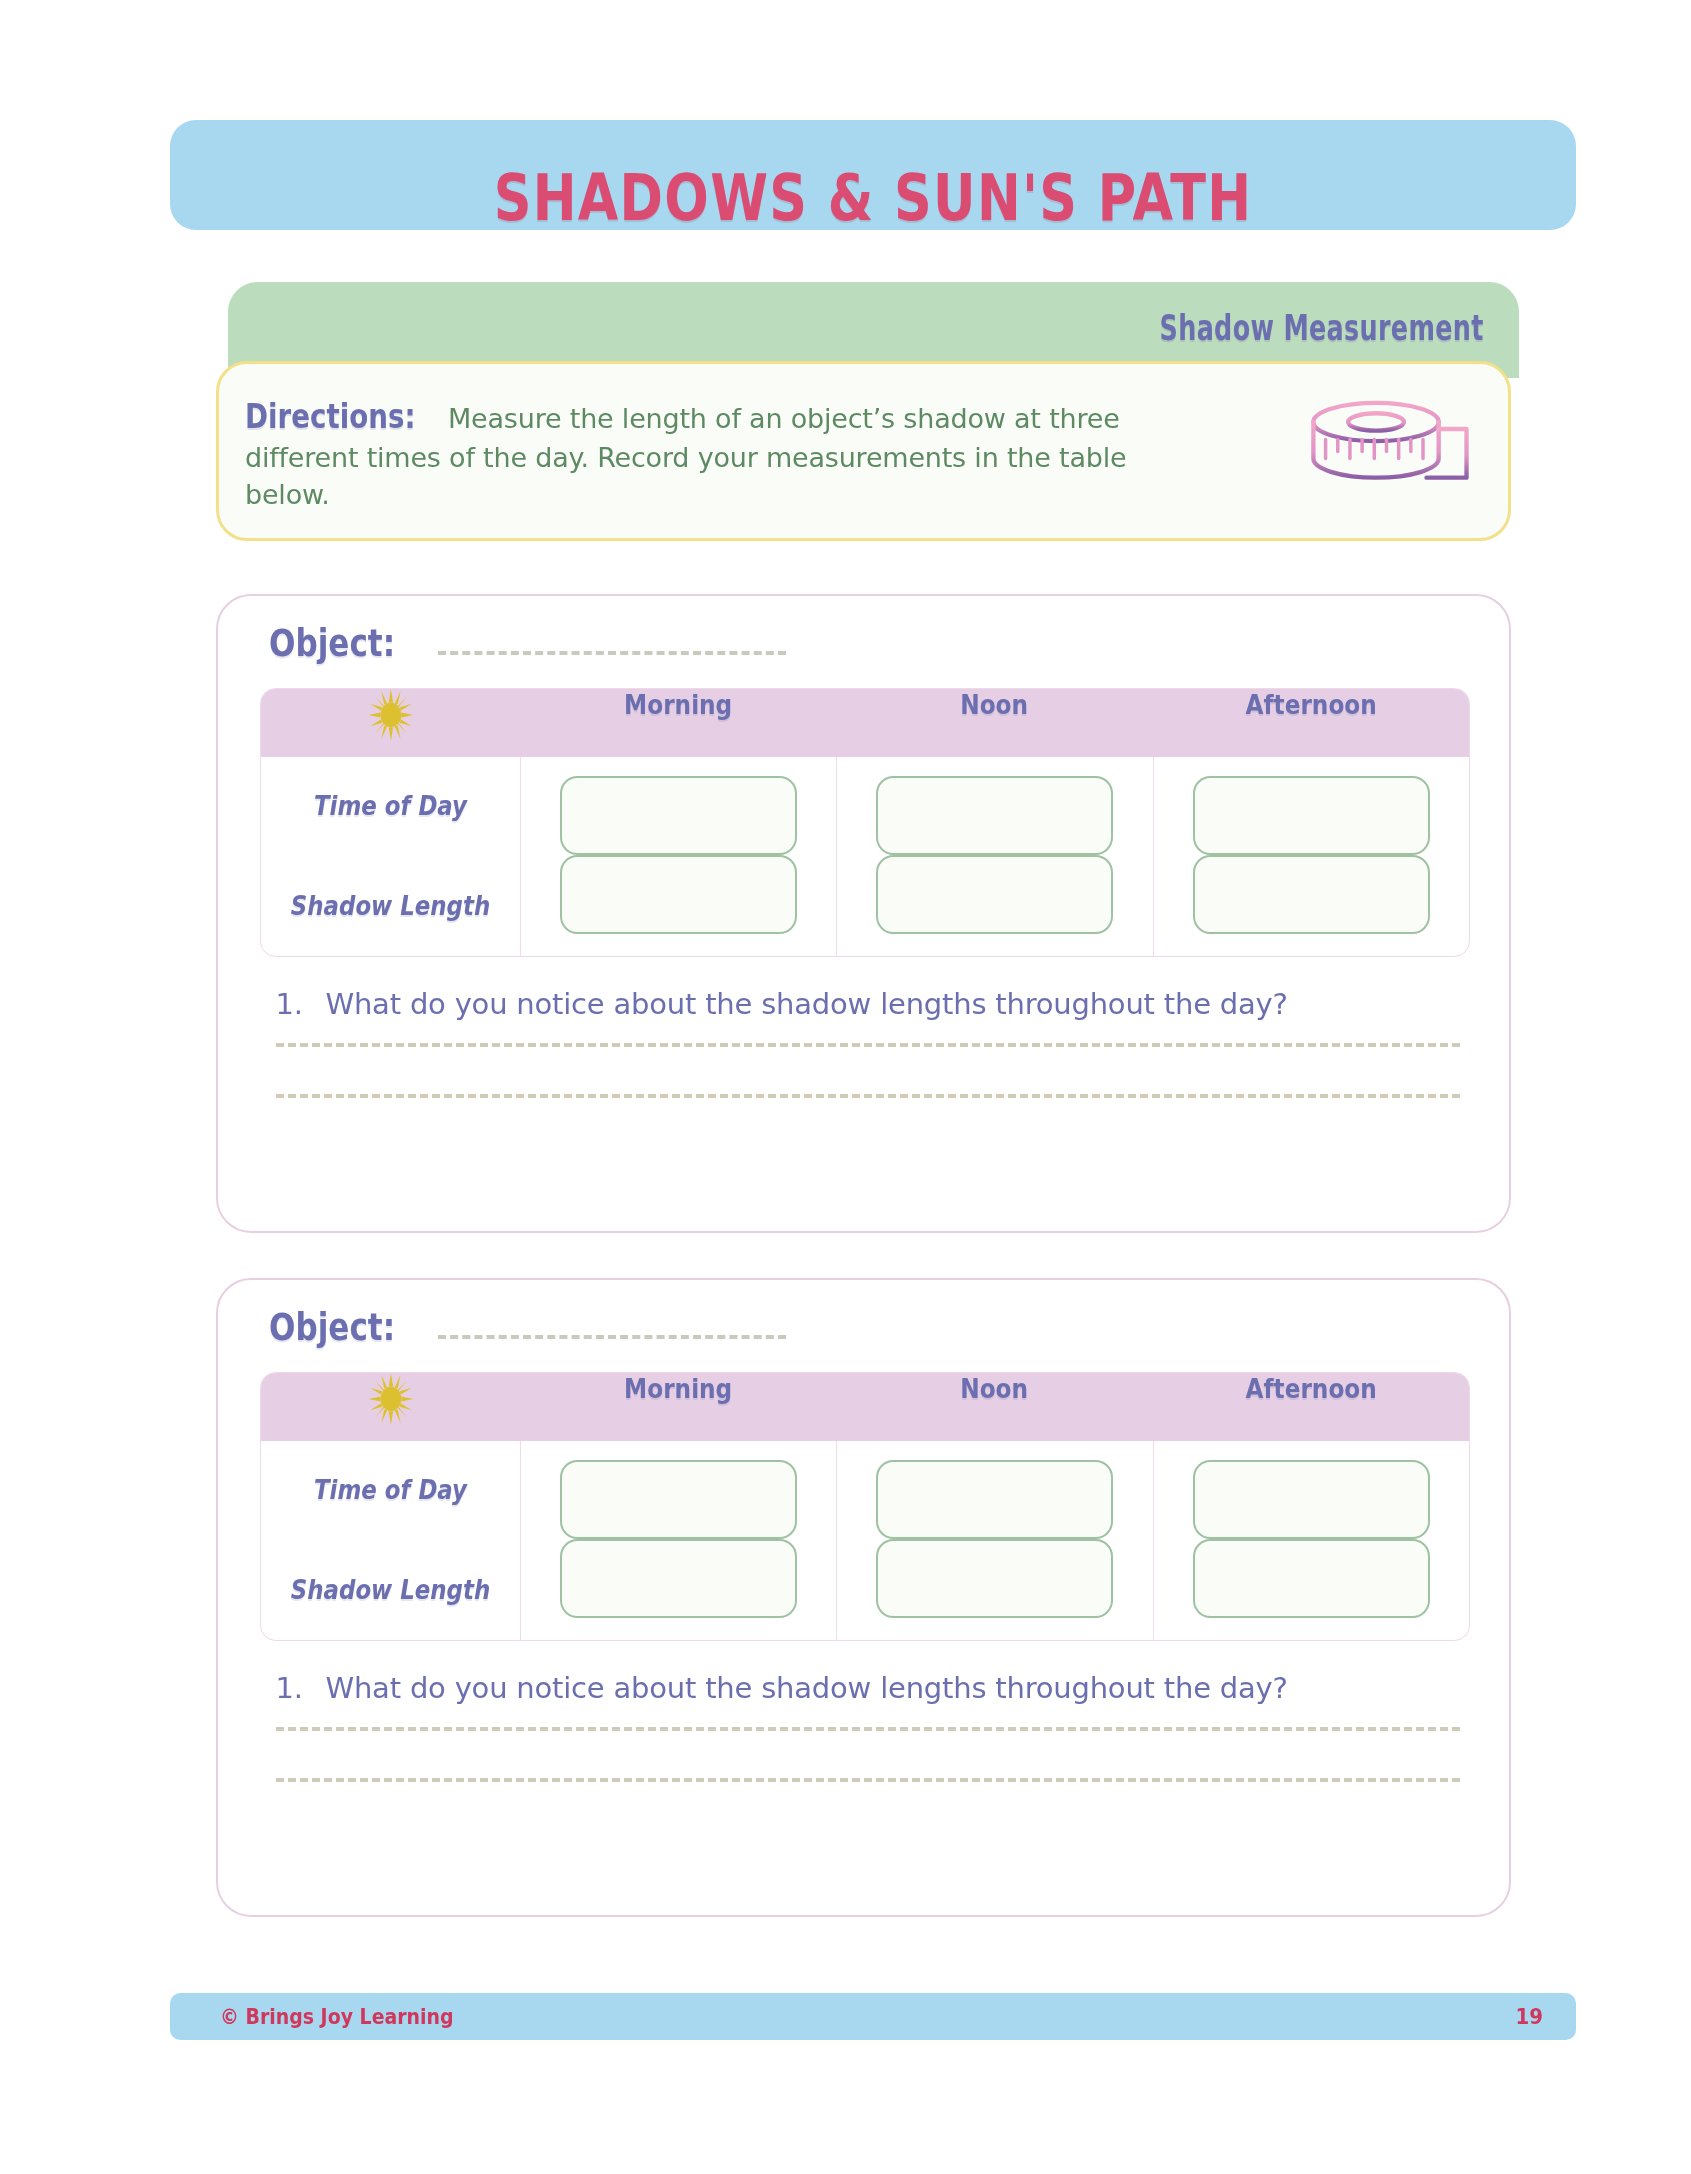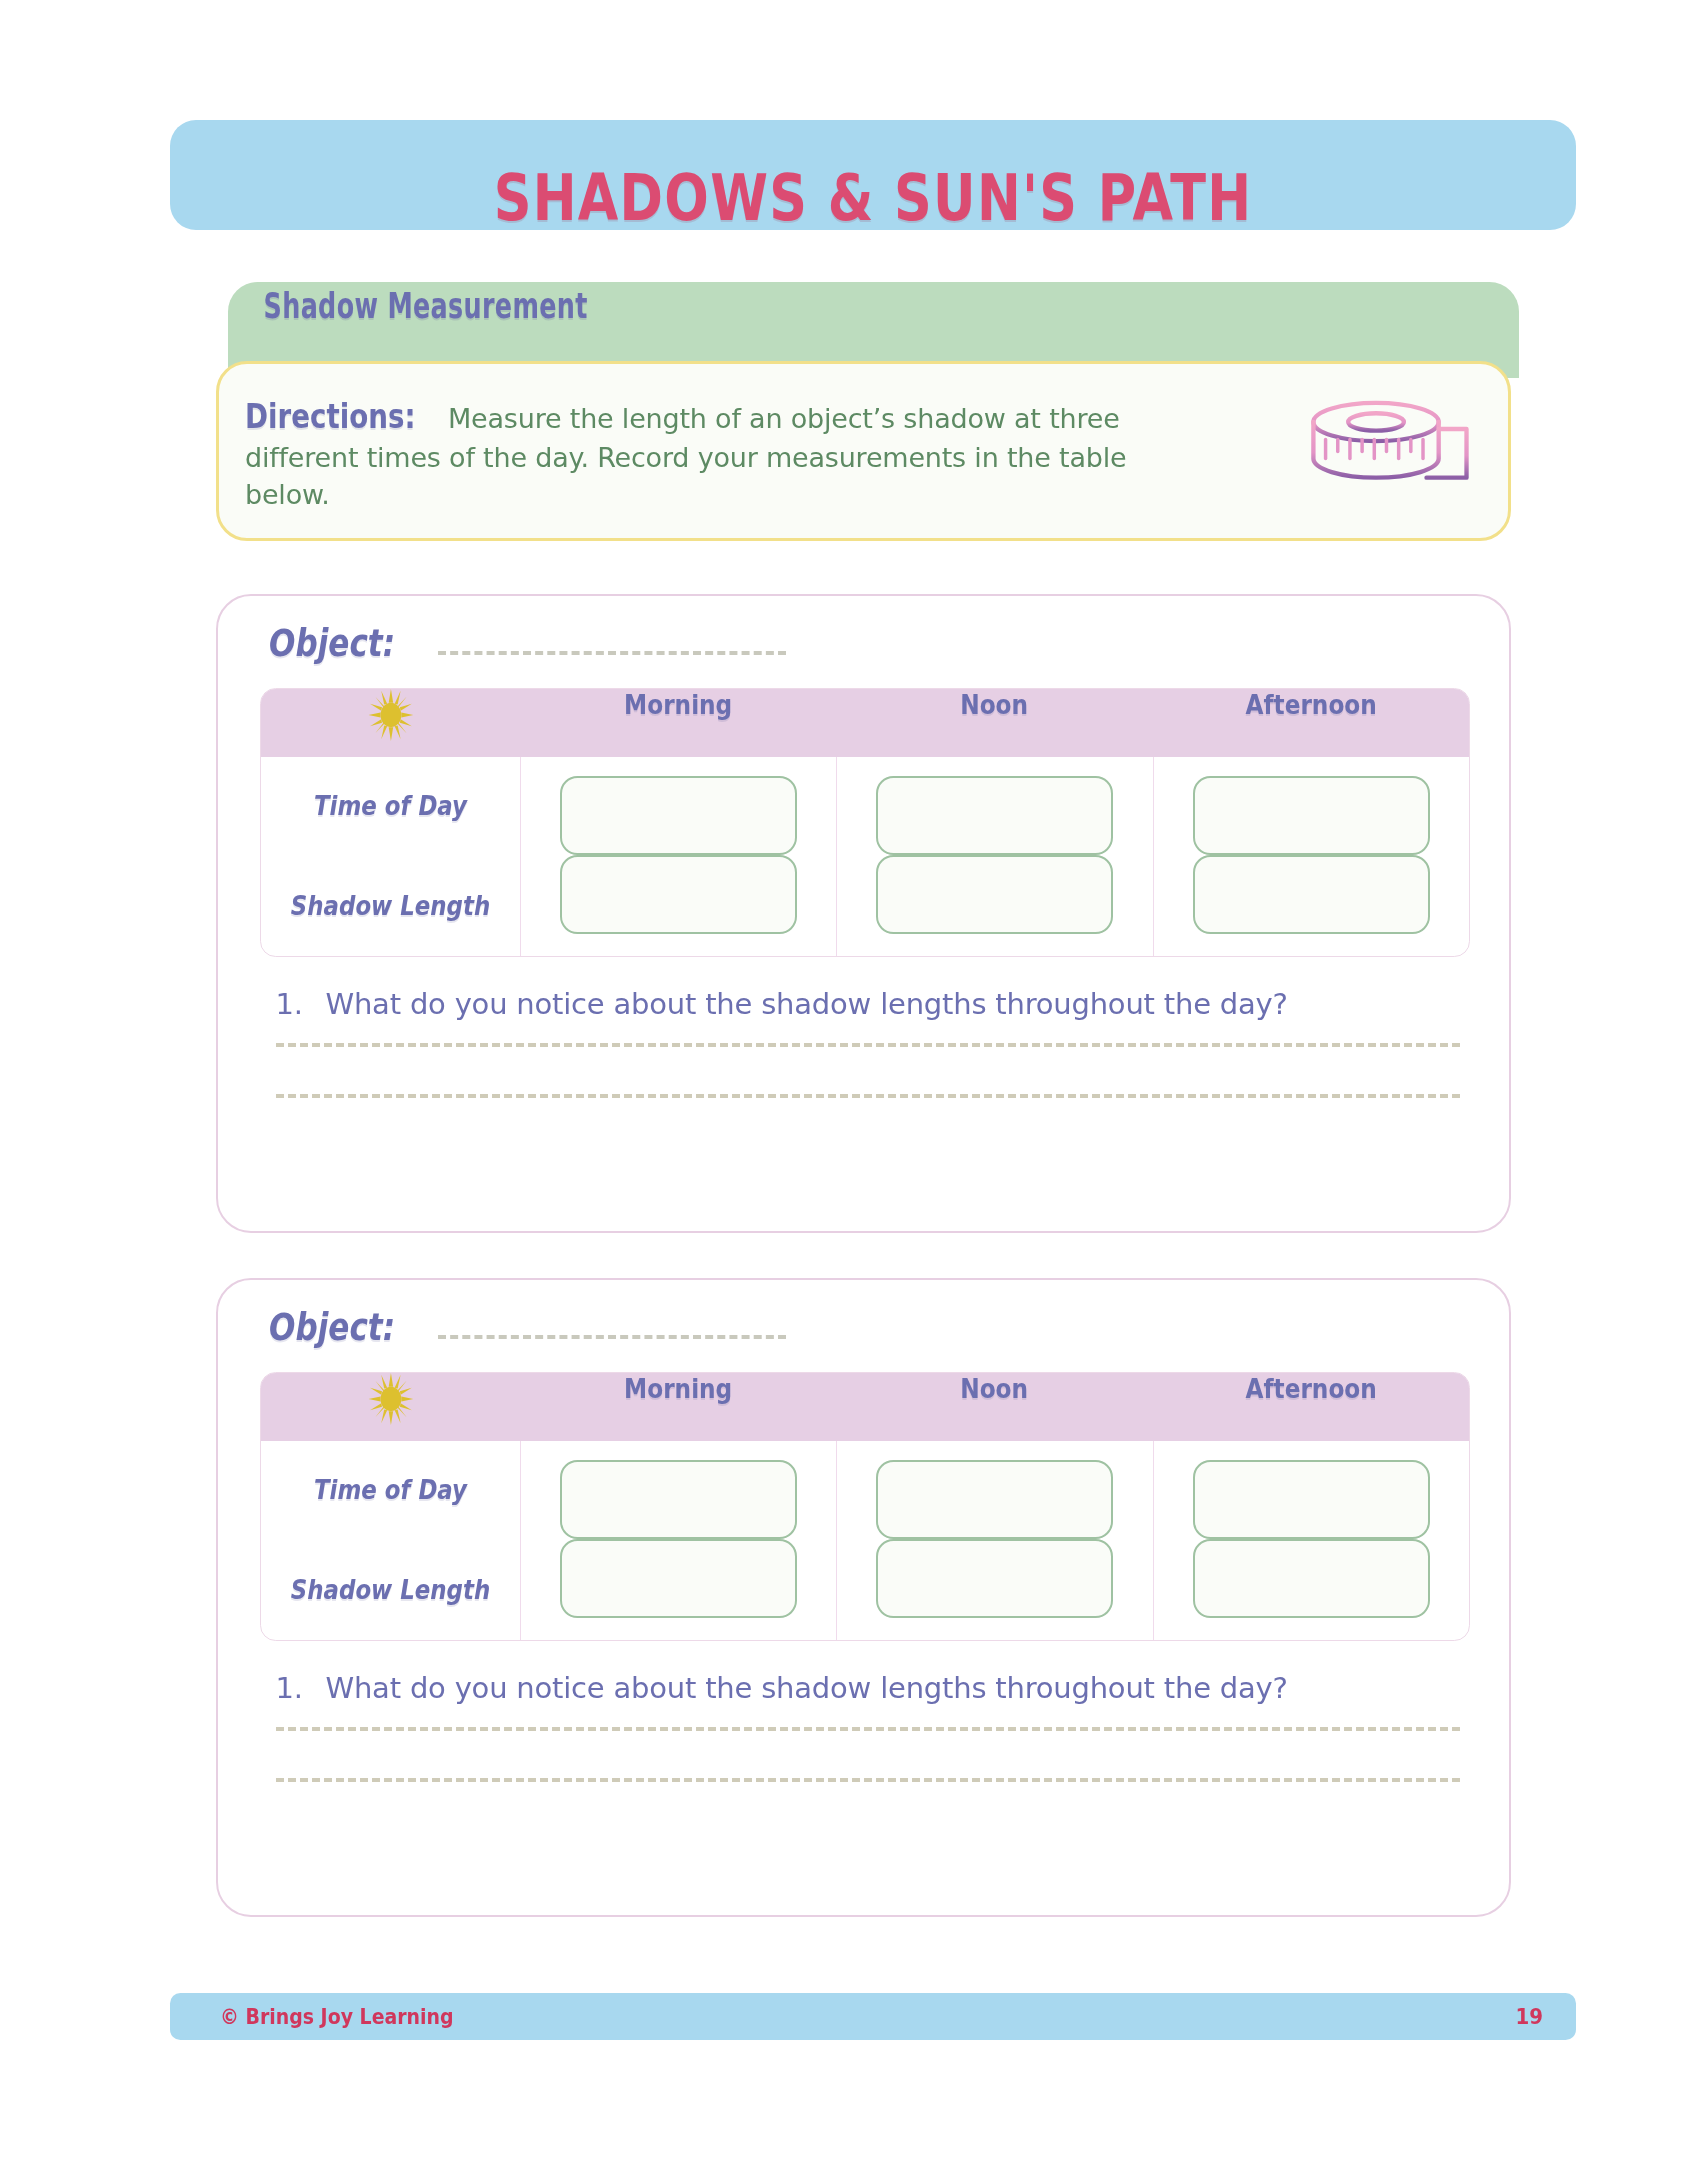--- a/index.html
+++ b/index.html
@@ -54,22 +54,22 @@
     width: 1291px;
   }
   .section-header {
     position: relative;
     width: 100%;
     height: 96px;
     background: #bcdcbe;
     border-radius: 29.5px 29.5px 0 0;
     display: flex;
     align-items: flex-start;
-    justify-content: flex-start;
-    padding-top: 6px;
+    justify-content: flex-end;
+    padding-top: 28px;
     box-sizing: border-box;
   }
   .section-header-text {
     font-family: "DejaVu Sans", sans-serif;
     font-weight: bold;
     font-size: 31px;
     color: #6b6fb0;
     transform: scaleX(0.82) scaleY(1.12);
     letter-spacing: 0.4px;
     text-shadow: 0 1.7px 0 rgba(90,90,150,0.18);
@@ -133,21 +133,20 @@
   }
   #card-1 { top: 594px; height: 639px; }
   #card-2 { top: 1278px; height: 639px; }
 
   .object-row {
     display: flex;
     align-items: flex-end;
     gap: 19px;
     padding-left: 8.7px;
     margin-bottom: 22.6px;
-    font-style: italic;
   }
   .object-label {
     font-family: "DejaVu Sans", sans-serif;
     font-weight: bold;
     font-size: 37px;
     color: #6b6fb0;
     transform: scaleX(0.84);
     transform-origin: left bottom;
     display: inline-block;
     text-shadow: 0 1.7px 0 rgba(90,90,150,0.15);

